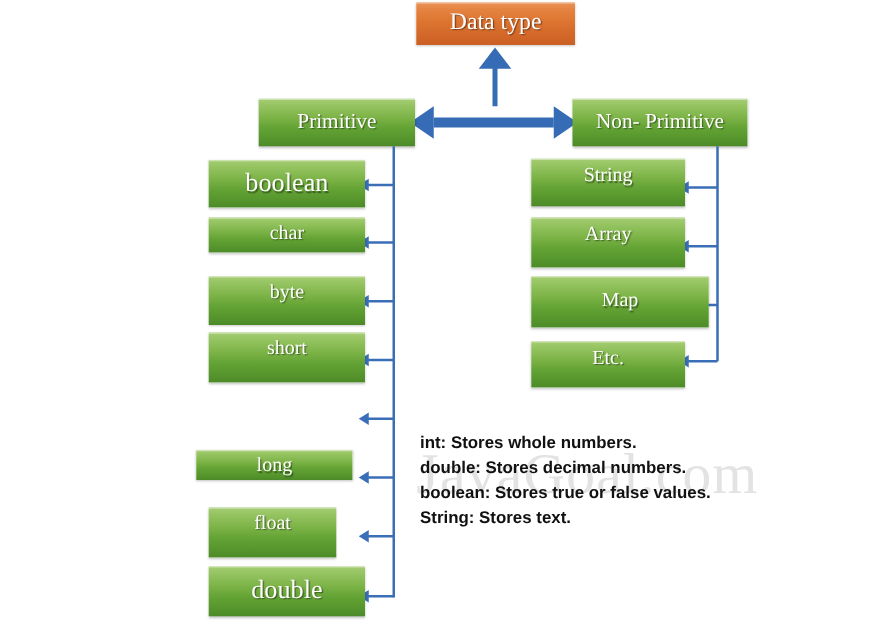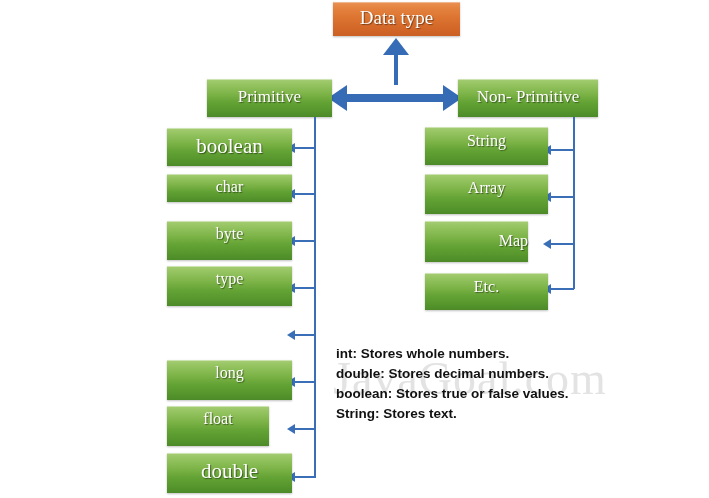--- a/index.html
+++ b/index.html
@@ -194,25 +194,25 @@
 
   <div class="box green" style="left:167px; top:174px; width:125px; height:28px;">
     <span class="lbl t-mid">char</span>
   </div>
 
   <div class="box green" style="left:167px; top:221px; width:125px; height:39px;">
     <span class="lbl t-mid">byte</span>
   </div>
 
   <div class="box green" style="left:167px; top:266px; width:125px; height:40px;">
-    <span class="lbl t-mid">type</span>
-  </div>
-
-
-  <div class="box green" style="left:167px; top:360px; width:125px; height:40px;">
+    <span class="lbl t-mid">short</span>
+  </div>
+
+
+  <div class="box green" style="left:157px; top:360px; width:125px; height:24px;">
     <span class="lbl t-mid">long</span>
   </div>
 
   <div class="box green" style="left:167px; top:406px; width:102px; height:40px;">
     <span class="lbl t-mid">float</span>
   </div>
 
   <div class="box green" style="left:167px; top:453px; width:125px; height:40px;">
     <span class="lbl t-big">double</span>
   </div>
@@ -232,21 +232,21 @@
   <div class="arrow-left" style="left:543px; top:284px;"></div>
 
   <div class="box green" style="left:425px; top:127px; width:123px; height:38px;">
     <span class="lbl t-rt">String</span>
   </div>
 
   <div class="box green" style="left:425px; top:174px; width:123px; height:40px;">
     <span class="lbl t-rt">Array</span>
   </div>
 
-  <div class="box green" style="left:425px; top:221px; width:103px; height:41px;text-align:right;">
+  <div class="box green" style="left:425px; top:221px; width:142px; height:41px;">
     <span class="lbl t-rtc">Map</span>
   </div>
 
   <div class="box green" style="left:425px; top:273px; width:123px; height:37px;">
     <span class="lbl t-rt">Etc.</span>
   </div>
 
   <div id="notes">
     <div>int: Stores whole numbers.</div>
     <div>double: Stores decimal numbers.</div>

